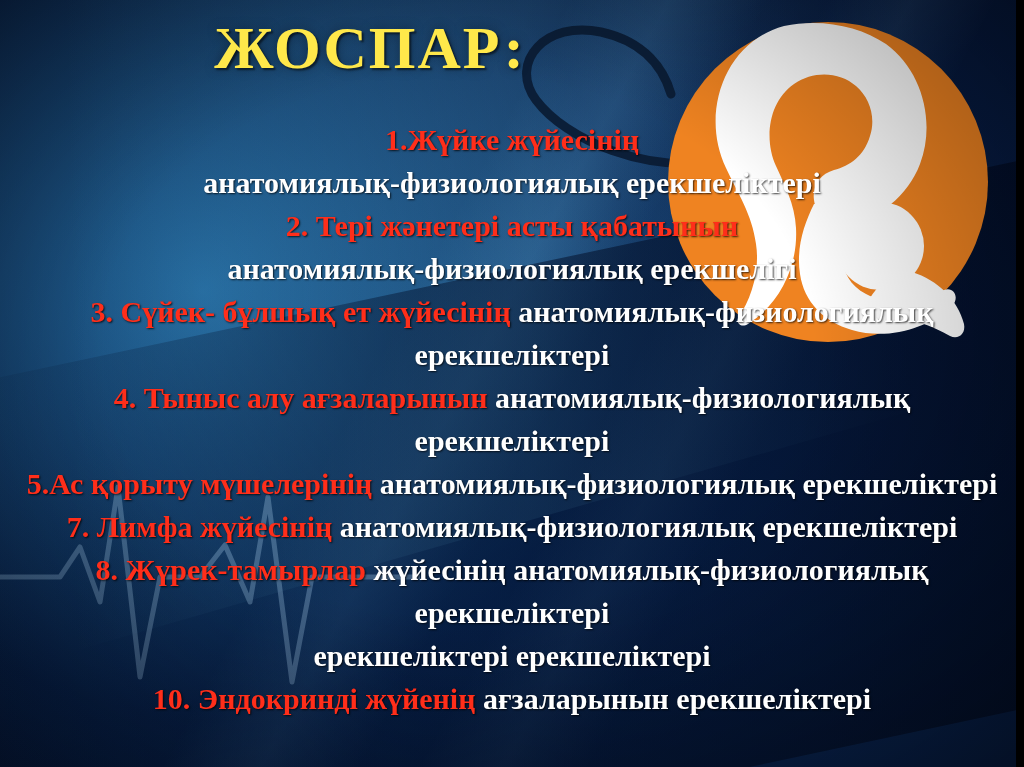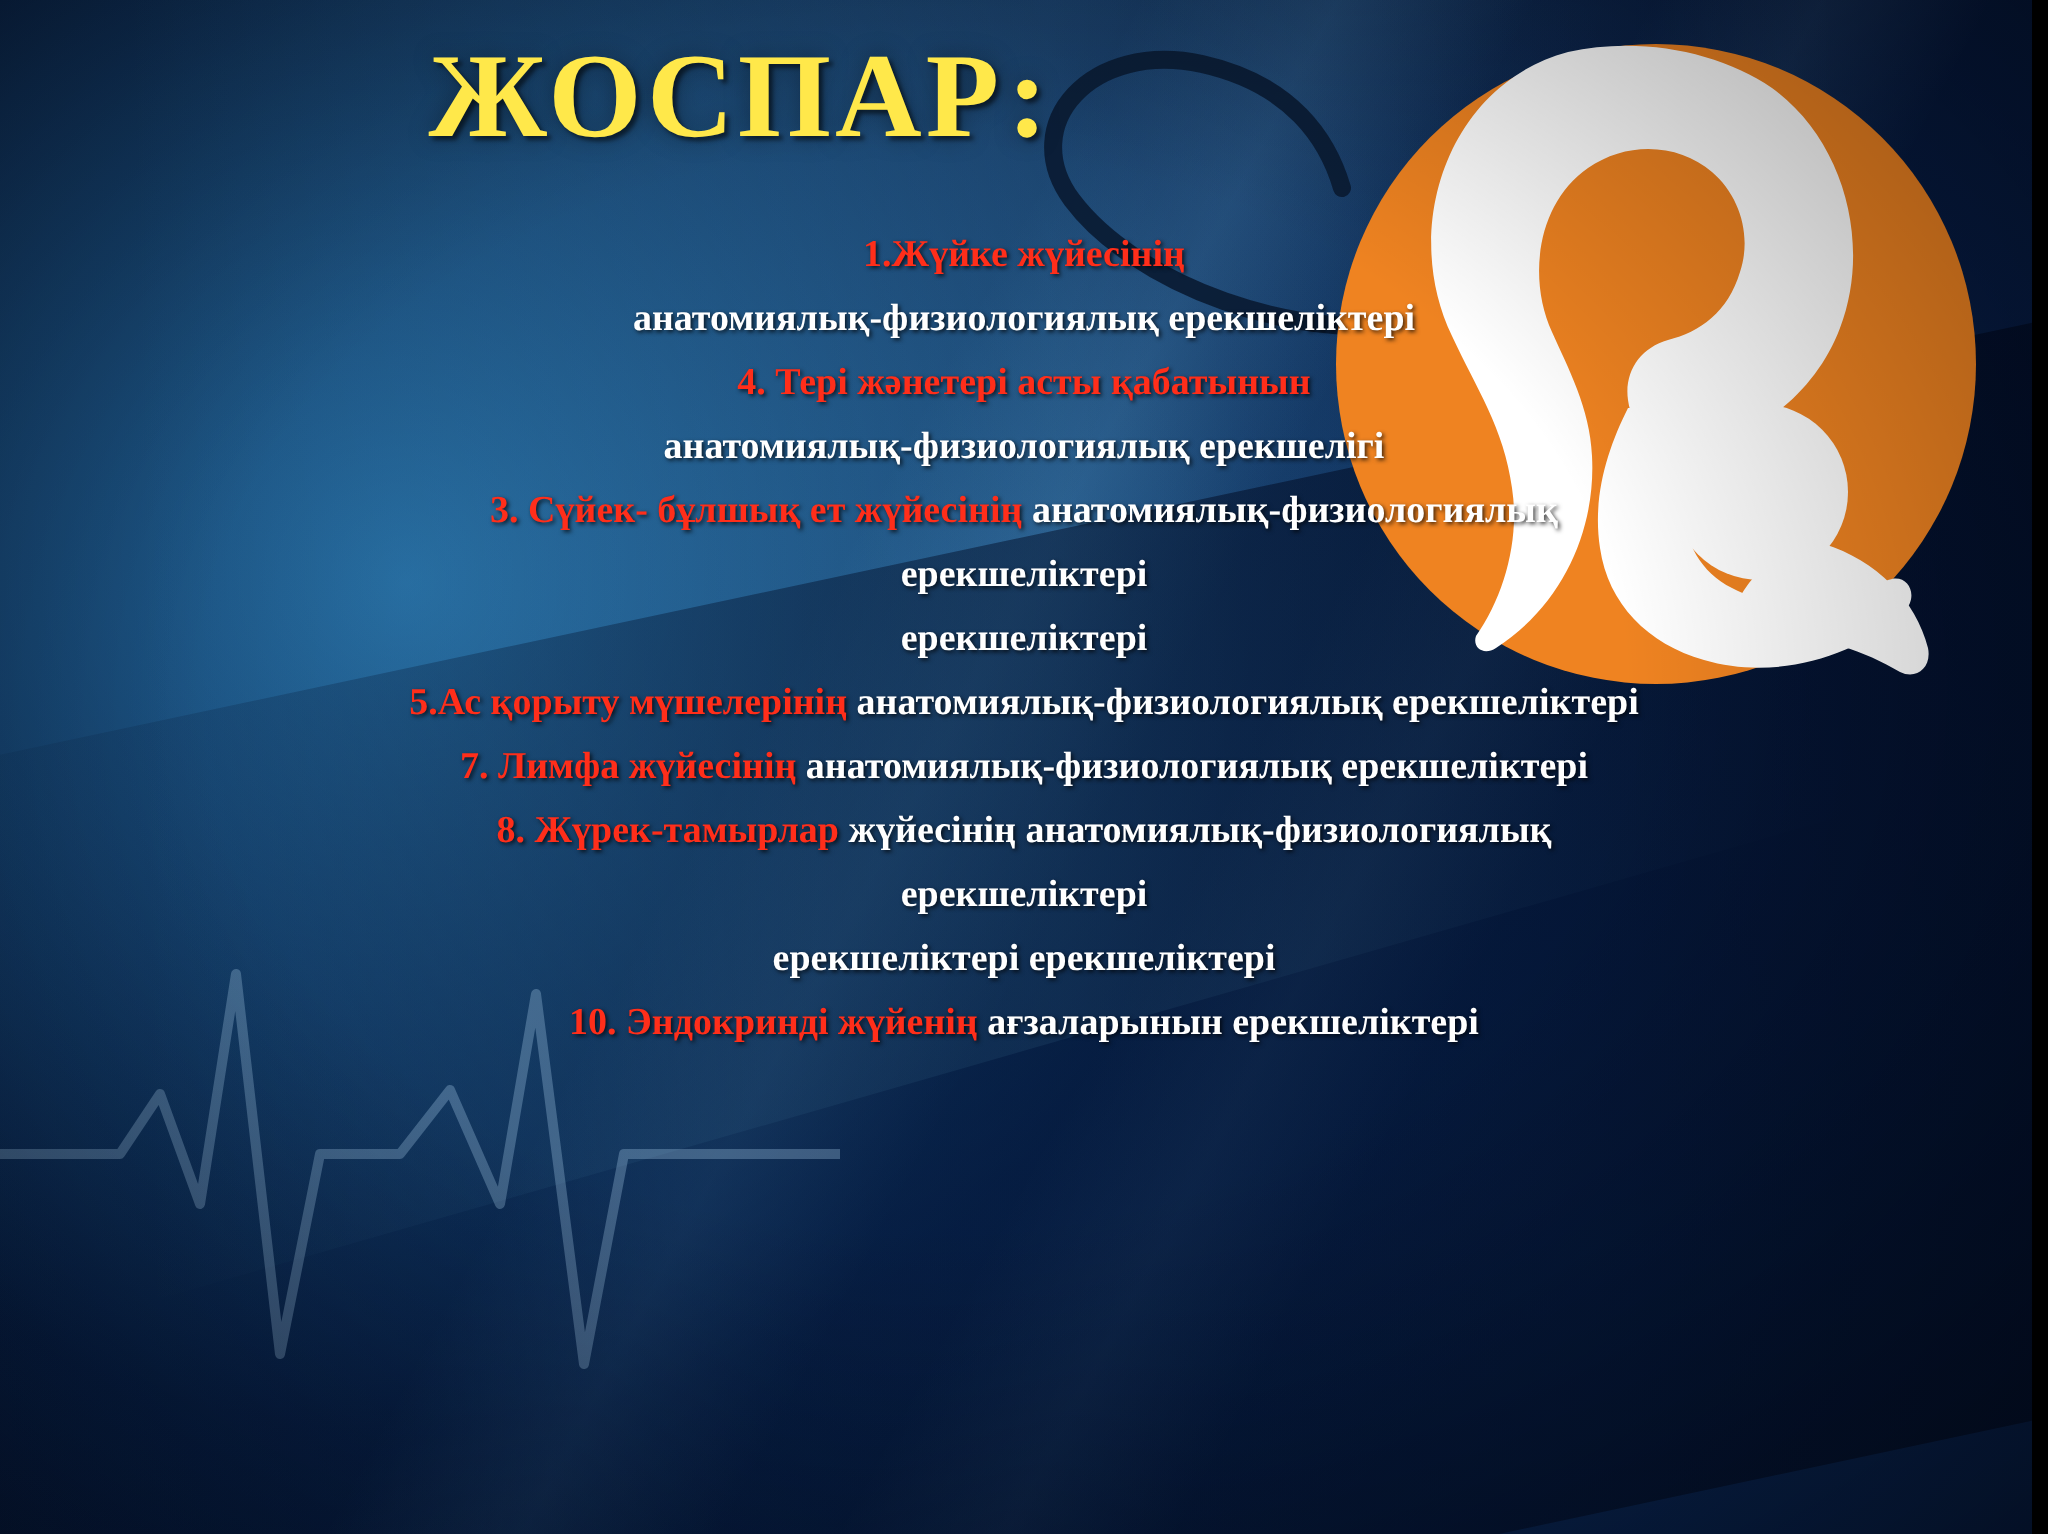--- a/index.html
+++ b/index.html
@@ -105,25 +105,25 @@
     top: 112px;
     left: 0;
     width: 1024px;
     text-align: center;
     padding: 0 8px;
     box-sizing: border-box;
   }
   .list-item {
     font-family: "Liberation Serif", serif;
     font-weight: bold;
-    font-size: 19px;
+    font-size: 30px;
     line-height: 31px;
     color: #ffffff;
     text-shadow: 1px 1px 2px rgba(0,0,0,0.75);
-    margin: 0 0 1px 0;
+    margin: 12px 0 1px 0;
     white-space: normal;
   }
   .list-item .hl {
     color: #ff2e1a;
     text-shadow: 1px 1px 2px rgba(0,0,0,0.75);
   }
 </style>
 </head>
 <body>
 
@@ -163,24 +163,25 @@
     </g>
   </svg>
 
   <div class="vignette"></div>
 
   <div class="title">ЖОСПАР:</div>
 
   <div class="list">
     <p class="list-item"><span class="hl">1.Жүйке жүйесінің</span><span></span></p>
     <p class="list-item"><span class="hl"></span><span>анатомиялық-физиологиялық ерекшеліктері</span></p>
-    <p class="list-item"><span class="hl">4. Тері жәнетері асты қабатынын</span><span></span></p>
+    <p class="list-item"><span class="hl">2. Тері жәнетері асты қабатынын</span><span></span></p>
     <p class="list-item"><span class="hl"></span><span>анатомиялық-физиологиялық ерекшелігі</span></p>
     <p class="list-item"><span class="hl">3. Сүйек- бұлшық ет жүйесінің</span><span> анатомиялық-физиологиялық</span></p>
     <p class="list-item"><span class="hl"></span><span>ерекшеліктері</span></p>
+    <p class="list-item"><span class="hl">4. Тыныс алу ағзаларынын</span><span> анатомиялық-физиологиялық</span></p>
     <p class="list-item"><span class="hl"></span><span>ерекшеліктері</span></p>
     <p class="list-item"><span class="hl">5.Ас қорыту мүшелерінің</span><span> анатомиялық-физиологиялық ерекшеліктері</span></p>
     <p class="list-item"><span class="hl">7. Лимфа жүйесінің</span><span> анатомиялық-физиологиялық ерекшеліктері</span></p>
     <p class="list-item"><span class="hl">8. Жүрек-тамырлар</span><span> жүйесінің анатомиялық-физиологиялық</span></p>
     <p class="list-item"><span class="hl"></span><span>ерекшеліктері</span></p>
     <p class="list-item"><span class="hl"></span><span>ерекшеліктері ерекшеліктері</span></p>
     <p class="list-item"><span class="hl">10. Эндокринді жүйенің</span><span> ағзаларынын ерекшеліктері</span></p>
   </div>
 
 </div>

